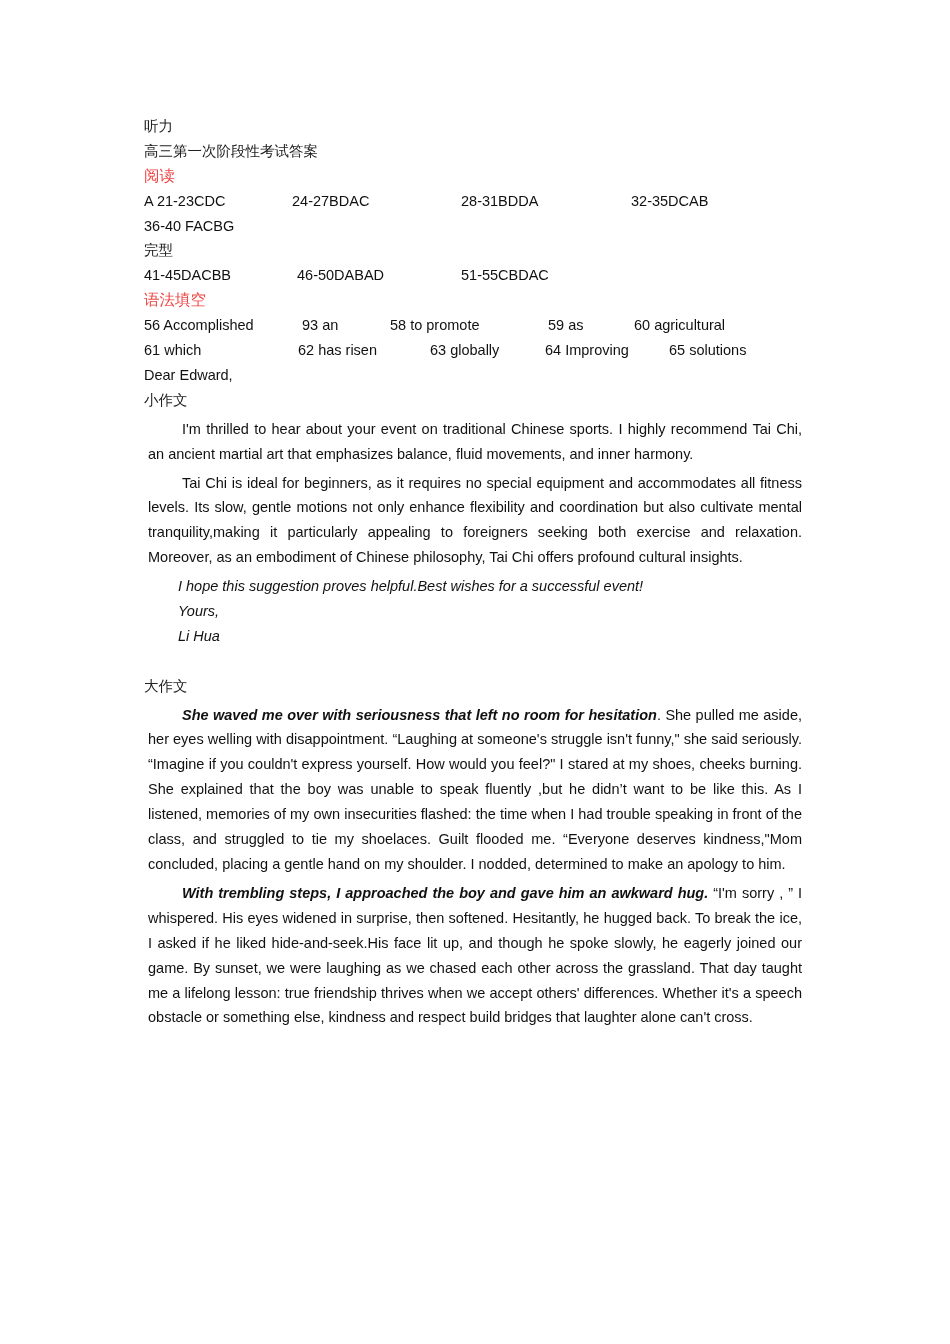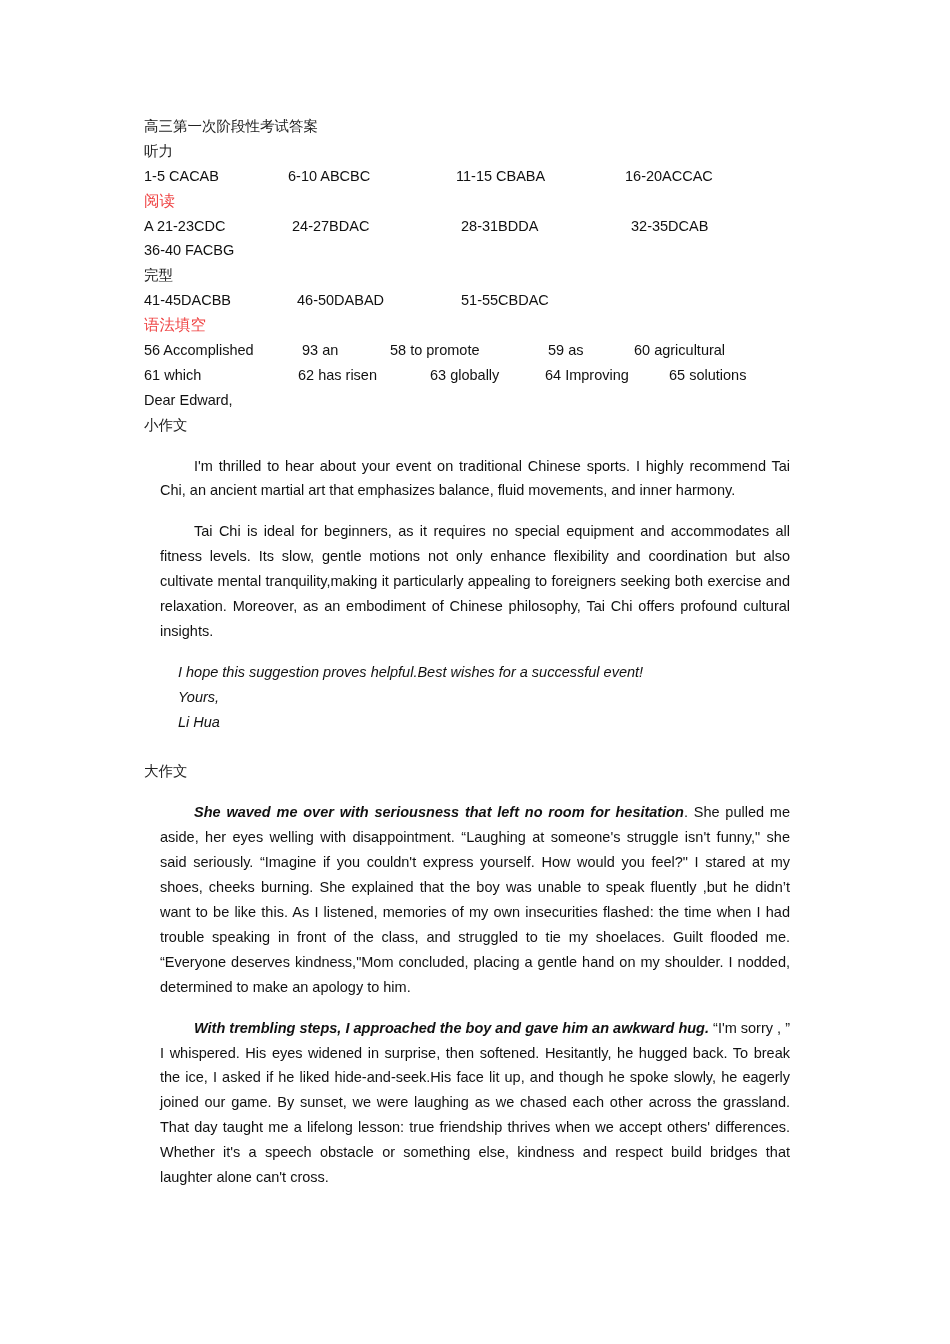--- a/index.html
+++ b/index.html
@@ -3,40 +3,34 @@
 <meta charset="utf-8">
 <style>
   html, body { margin: 0; padding: 0; background: #ffffff; }
   body { width: 950px; height: 1344px; position: relative; overflow: hidden;
          font-family: "Liberation Sans", "DejaVu Sans", sans-serif; color: #111; }
   .page { position: absolute; left: 144px; top: 114px; width: 662px; font-size: 14.5px; }
   .line { height: 24.9px; line-height: 24.9px; white-space: nowrap; position: relative; }
   .cn { font-family: "DejaVu Sans", sans-serif; font-size: 14.5px; color: #222; }
   .cn-b { font-family: "DejaVu Sans", sans-serif; font-size: 15.5px; color: #ef4444; }
   .col { position: absolute; top: 0; }
-  .para { text-align: justify; line-height: 24.9px; margin: 16px; text-align-last: left; }
+  .para { text-align: justify; line-height: 24.9px; margin: 4px; text-align-last: left; }
   .ind { text-indent: 34px; }
   .indent-line { padding-left: 34px; font-style: italic; }
   .bi { font-weight: bold; font-style: italic; }
   .spacer { height: 24.9px; }
 </style>
 </head>
 <body>
 
 <div class="page">
 
+  <div class="line cn">听力</div>
+
   <div class="line cn">高三第一次阶段性考试答案</div>
-
-  <div class="line cn">听力</div>
-  <div class="line">
-    <span class="col" style="left:0">1-5    CACAB</span>
-    <span class="col" style="left:144px">6-10    ABCBC</span>
-    <span class="col" style="left:312px">11-15    CBABA</span>
-    <span class="col" style="left:481px">16-20ACCAC</span>
-  </div>
 
   <div class="line cn-b">阅读</div>
   <div class="line">
     <span class="col" style="left:0">A 21-23CDC</span>
     <span class="col" style="left:148px">24-27BDAC</span>
     <span class="col" style="left:317px">28-31BDDA</span>
     <span class="col" style="left:487px">32-35DCAB</span>
   </div>
 
   <div class="line">

